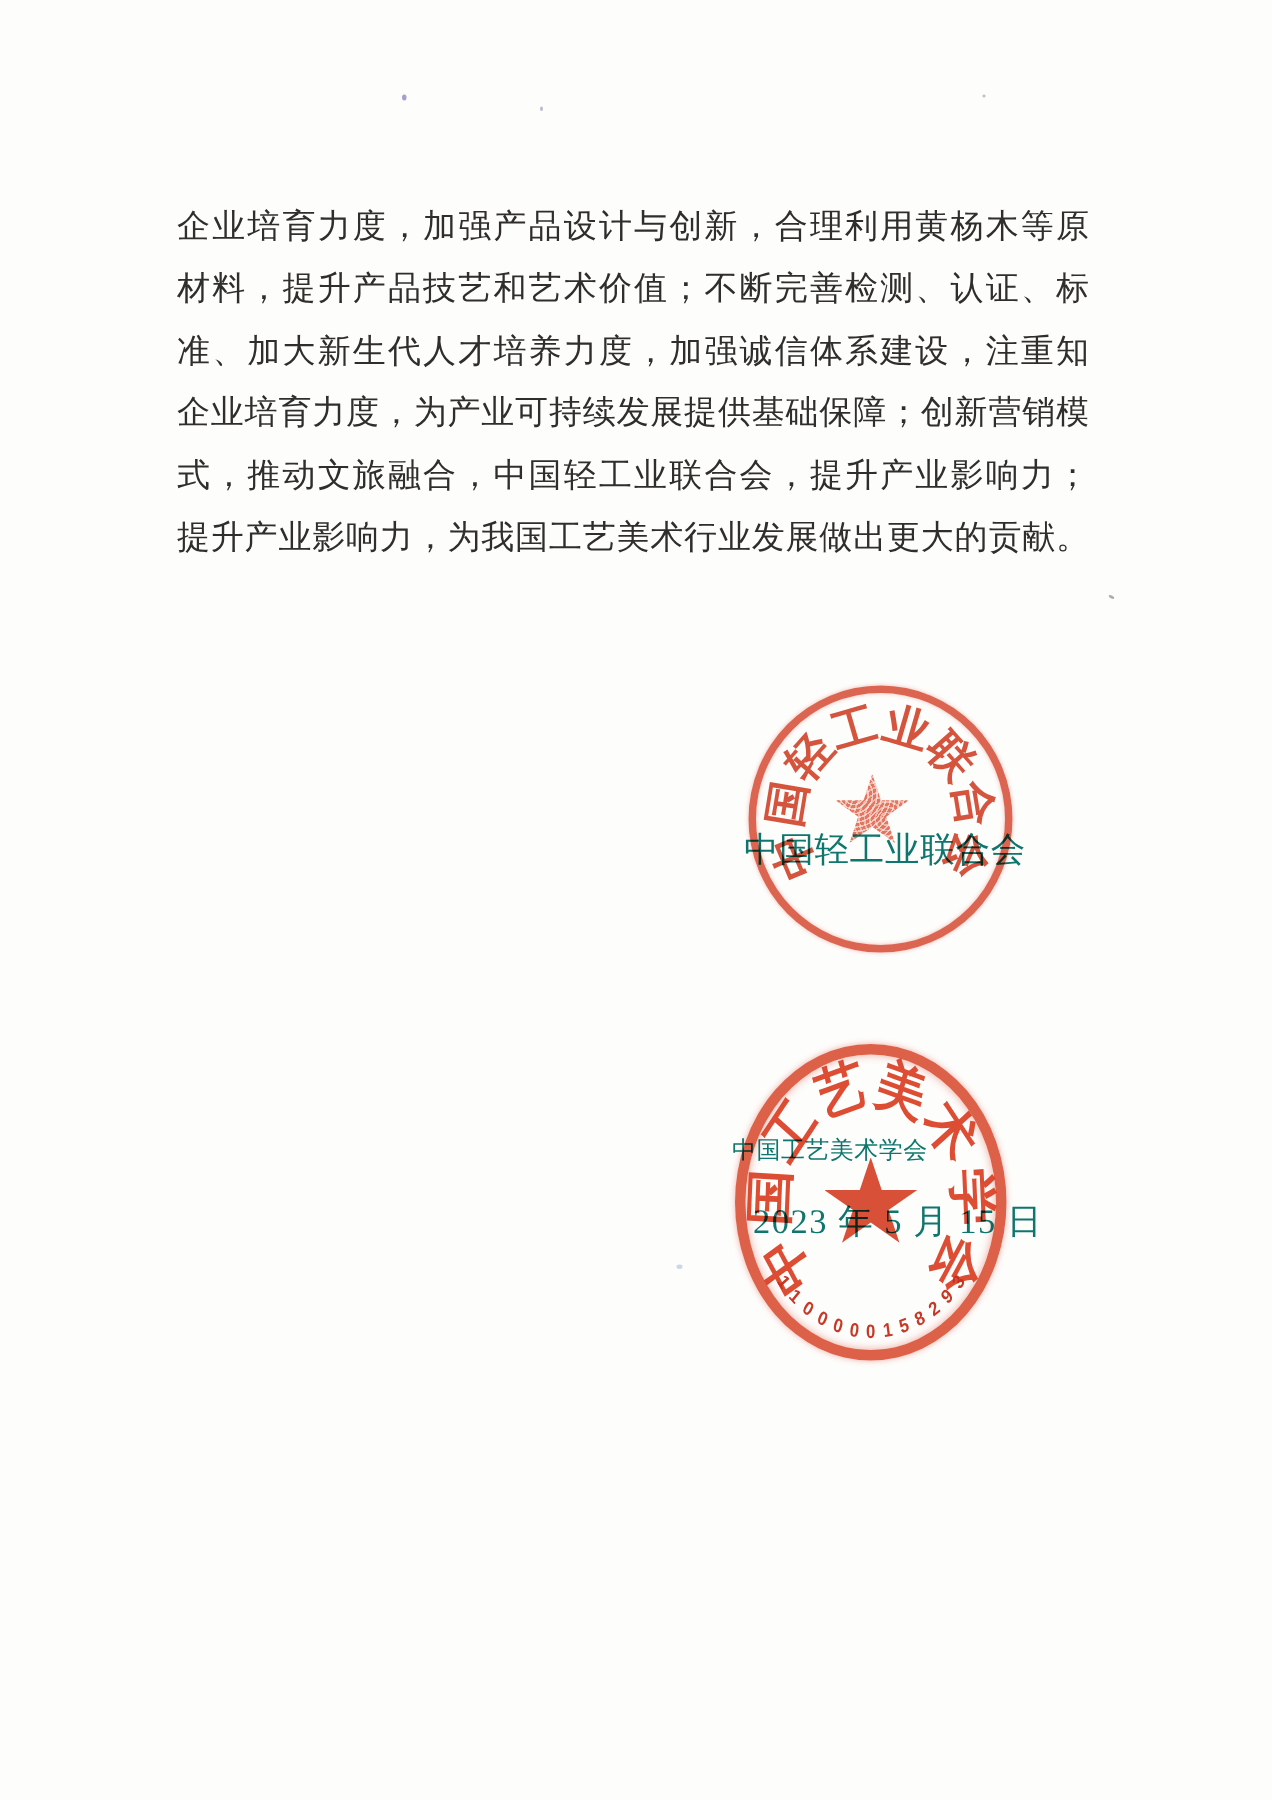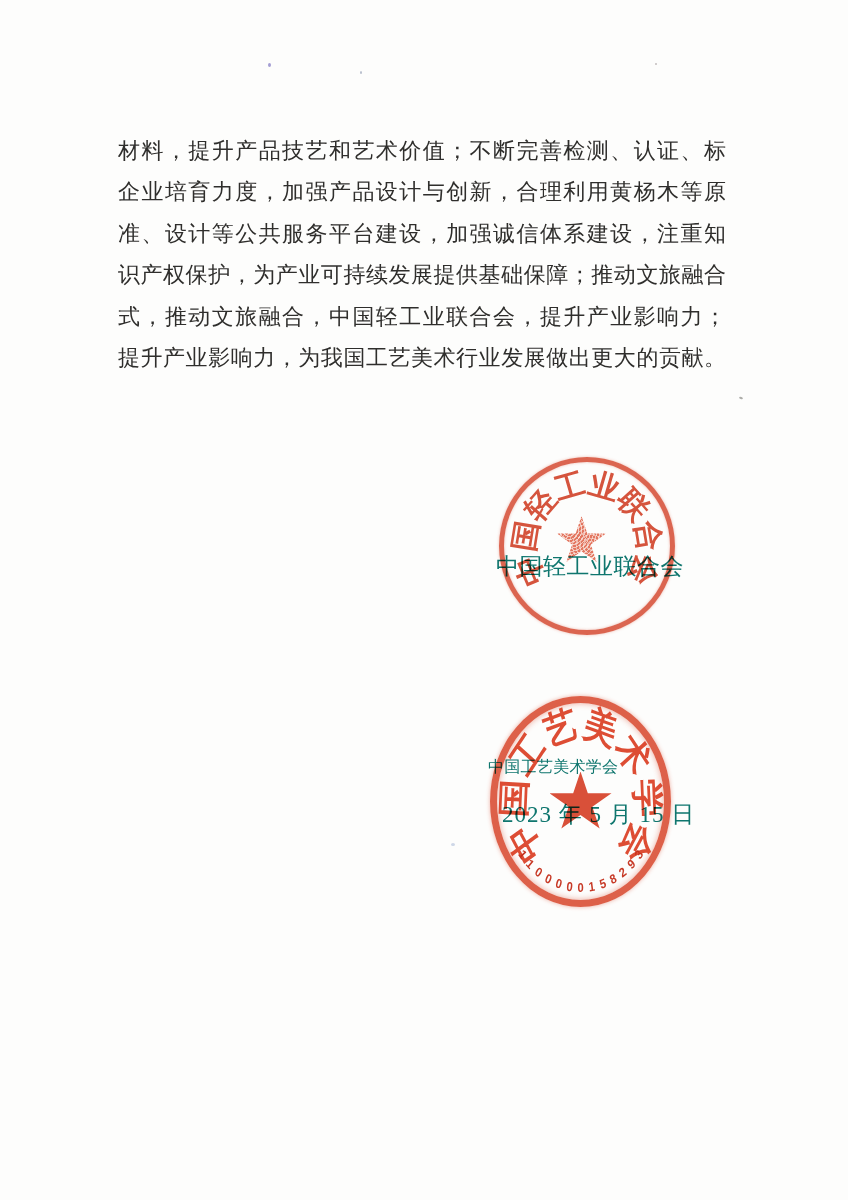--- a/index.html
+++ b/index.html
@@ -80,24 +80,24 @@
   .speck-c{left:655px;top:63px;width:2px;height:2px;background:#b4aeae;opacity:.8;}
   .speck-d{left:739px;top:397px;width:4px;height:2px;background:#8a8a84;opacity:.7;transform:rotate(25deg);}
   .speck-e{left:451px;top:843px;width:4px;height:3px;background:#b9c6de;opacity:.7;}
 </style>
 </head>
 <body>
 
 <div class="page">
 
   <div class="para">
+      <div class="line">企业培育力度，加强产品设计与创新，合理利用黄杨木等原</div>
       <div class="line">材料，提升产品技艺和艺术价值；不断完善检测、认证、标</div>
-      <div class="line">企业培育力度，加强产品设计与创新，合理利用黄杨木等原</div>
-      <div class="line">准、设计等公共服务平台建设，加强诚信体系建设，注重知</div>
-      <div class="line">识产权保护，为产业可持续发展提供基础保障；推动文旅融合</div>
+      <div class="line">准、加大新生代人才培养力度，加强诚信体系建设，注重知</div>
+      <div class="line">企业培育力度，为产业可持续发展提供基础保障；创新营销模</div>
       <div class="line">式，推动文旅融合，中国轻工业联合会，提升产业影响力；</div>
       <div class="line">提升产业影响力，为我国工艺美术行业发展做出更大的贡献。</div>
     </div>
 
   <div class="sig sig-1">中国轻工业联合会</div>
 
   <div class="seal seal-1">
     <div class="ring ring-1"></div>
     <div class="arc arc-1">
         <span style="transform: rotate(-113deg) translateY(-62px);">中</span>

